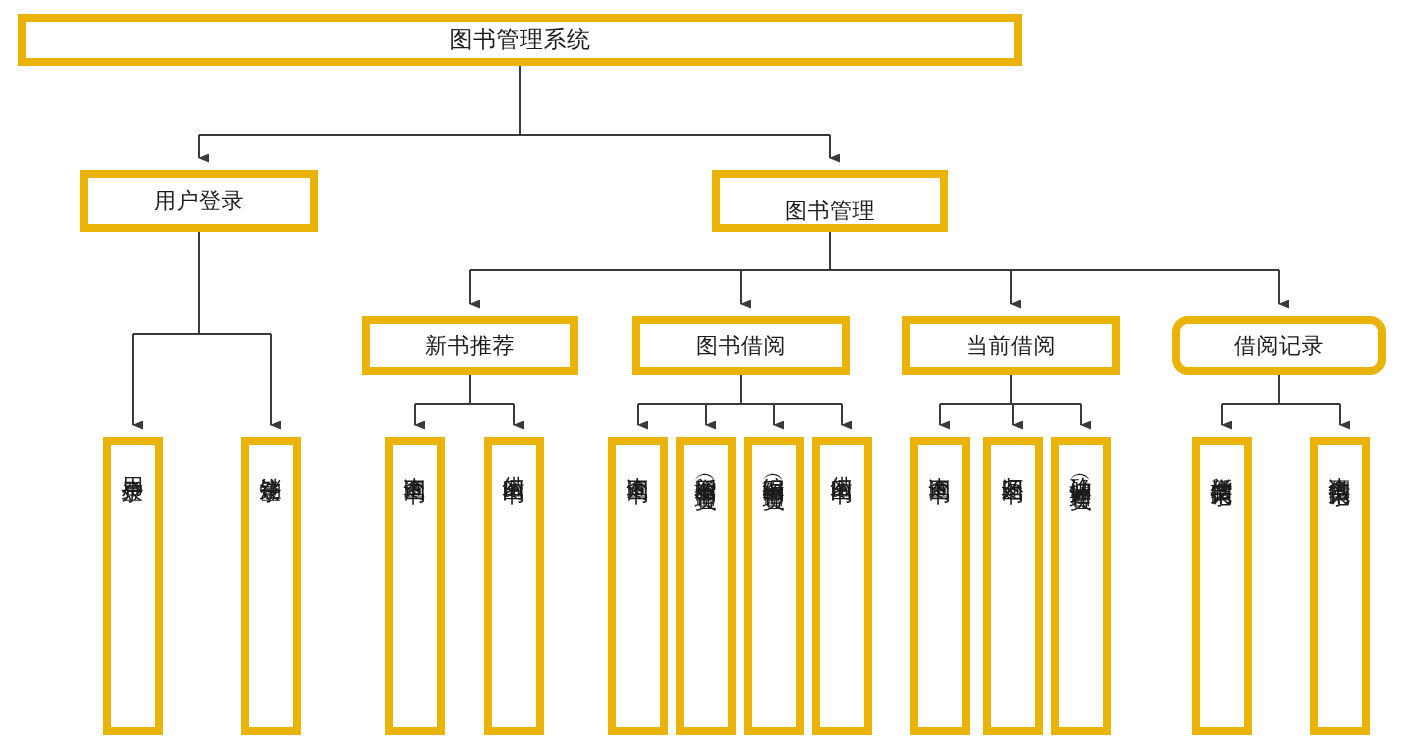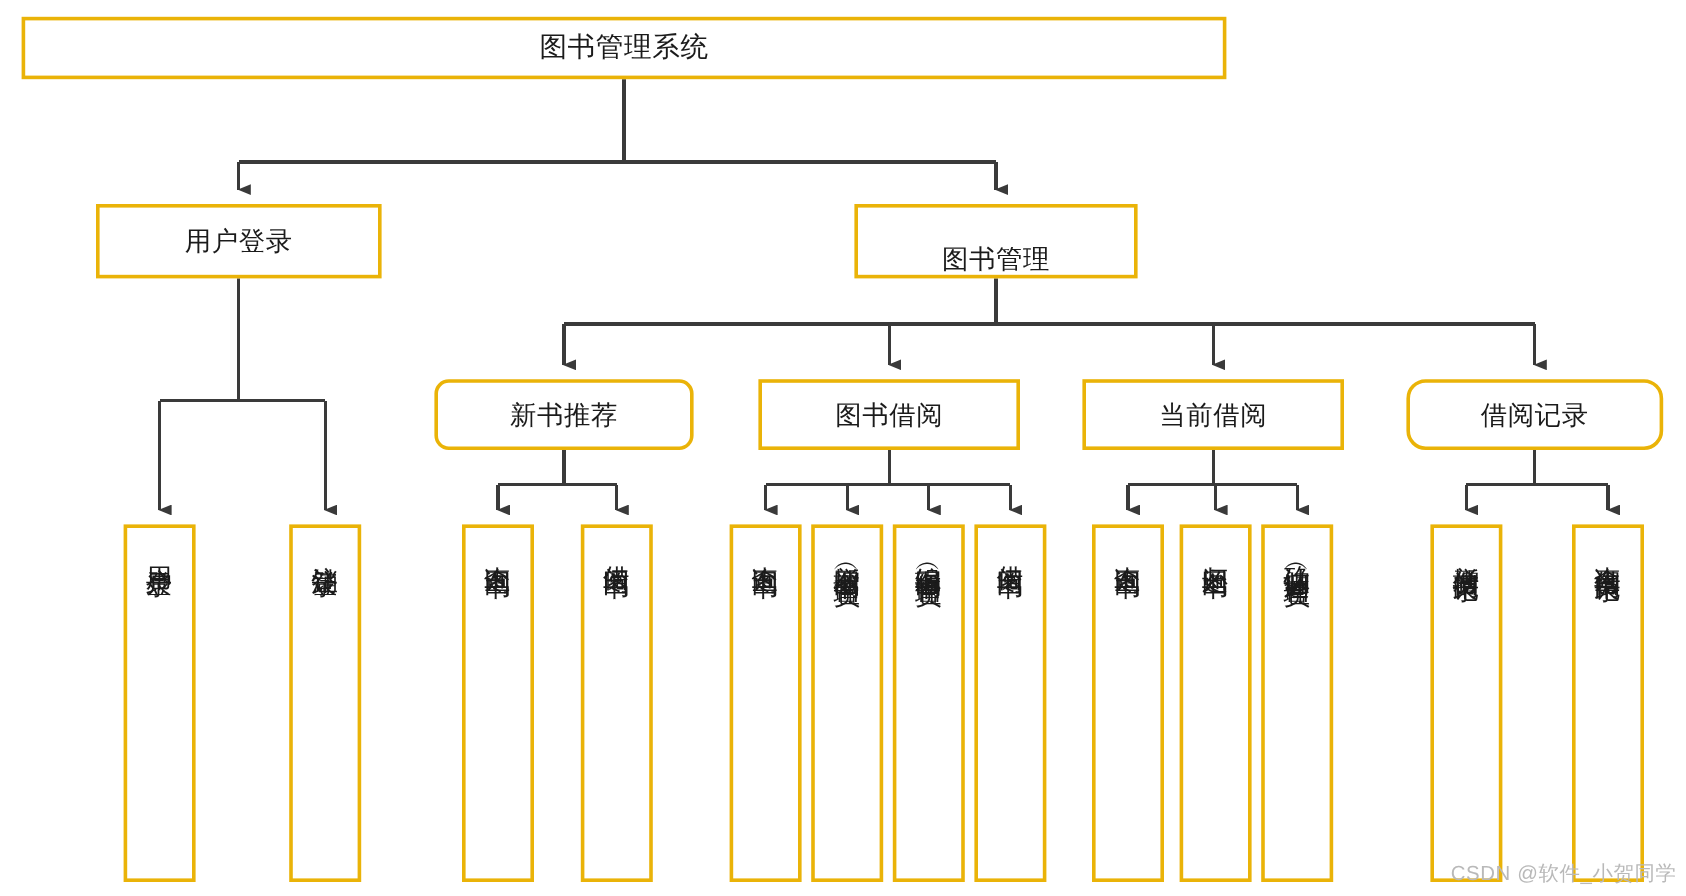--- a/index.html
+++ b/index.html
@@ -23,21 +23,21 @@
     left: 0;
     top: 0;
     width: 1405px;
     height: 747px;
     pointer-events: none;
   }
   .node {
     position: absolute;
     box-sizing: border-box;
     background: #ffffff;
-    border: 3px solid #eab308;
+    border: 8px solid #eab308;
     display: flex;
     align-items: center;
     justify-content: center;
     color: #1b1b1b;
   }
   .node-label {
     display: block;
     text-align: center;
     line-height: 1.18;
     color: #1b1b1b;
@@ -135,21 +135,21 @@
     <span class="node-label">图书管理系统</span>
   </div>
 
   <div class="node horiz" style="left:80px; top:170px; width:238px; height:62px;">
     <span class="node-label">用户登录</span>
   </div>
   <div class="node horiz" style="left:712px; top:170px; width:236px; height:62px;align-items:flex-end;">
     <span class="node-label">图书管理</span>
   </div>
 
-  <div class="node horiz" style="left:362px; top:316px; width:216px; height:59px;border-radius:12px;">
+  <div class="node horiz" style="left:362px; top:316px; width:216px; height:59px;">
     <span class="node-label">新书推荐</span>
   </div>
   <div class="node horiz" style="left:902px; top:316px; width:218px; height:59px;">
     <span class="node-label">当前借阅</span>
   </div>
   <div class="node horiz" style="left:632px; top:316px; width:218px; height:59px;">
     <span class="node-label">图书借阅</span>
   </div>
   <div class="node horiz" style="left:1172px; top:316px; width:214px; height:59px;border-radius:16px;">
     <span class="node-label">借阅记录</span>
@@ -188,15 +188,14 @@
   <div class="node vert" style="left:1051px; top:437px; width:60px; height:298px;">
     <span class="node-label">确认归还（管理员）</span>
   </div>
   <div class="node vert" style="left:1192px; top:437px; width:60px; height:298px;">
     <span class="node-label">新增借阅记录</span>
   </div>
   <div class="node vert" style="left:1310px; top:437px; width:60px; height:298px;">
     <span class="node-label">查询借阅记录</span>
   </div>
 
-  <div id="watermark">CSDN @软件_小贺同学</div>
 
 </div>
 
 </body></html>

